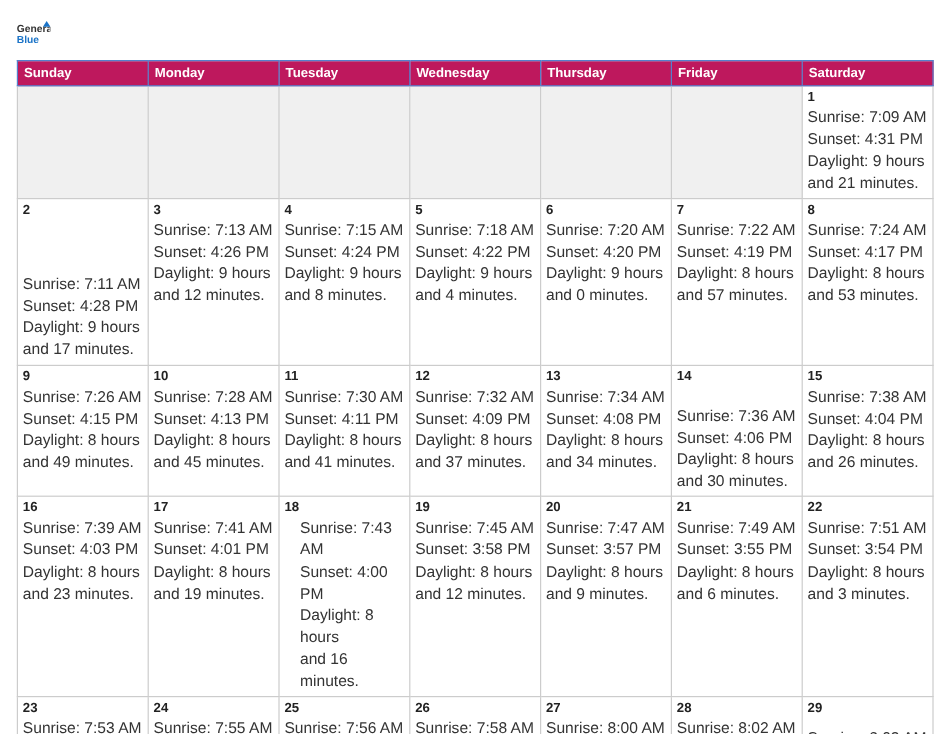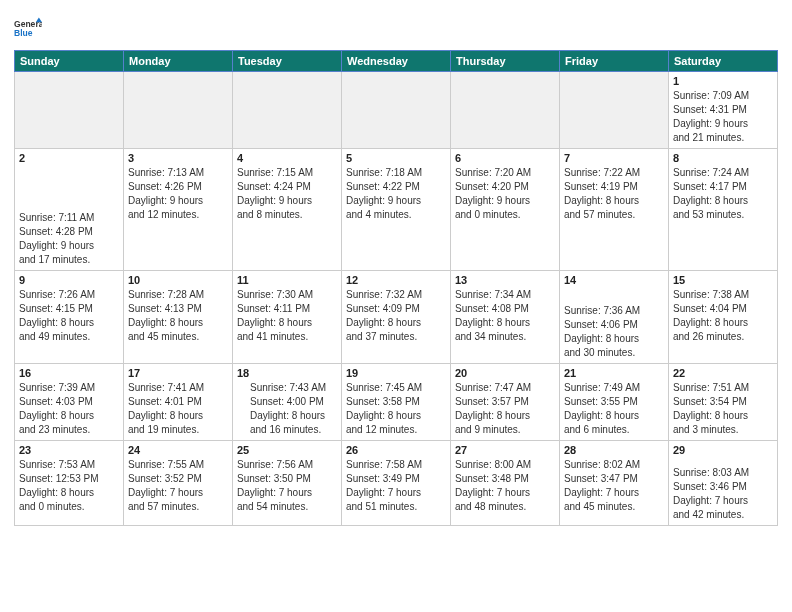--- a/index.html
+++ b/index.html
@@ -45,21 +45,21 @@
       font-size: 13px;
       color: #444;
       margin-top: 2px;
     }
     .calendar-table {
       width: 100%;
       border-collapse: collapse;
       table-layout: fixed;
     }
     .calendar-table th {
-      background: #0f766e;
+      background: #be185d;
       color: #fff;
       font-size: 11px;
       font-weight: bold;
       text-align: left;
       padding: 4px 5px;
       border: 1px solid #5580cc;
     }
     .calendar-table td {
       border: 1px solid #ccc;
       vertical-align: top;
@@ -73,21 +73,21 @@
       background: #f0f0f0;
     }
     .day-number {
       font-size: 11px;
       font-weight: bold;
       color: #222;
       display: block;
       margin-bottom: 2px;
     }
     .day-info {
-      font-size: 10px;
+      font-size: 13px;
       color: #333;
       line-height: 1.4;
     }
     .last-row td {
       height: 60px;
     }
   </style>
 </head>
 <body>
 

